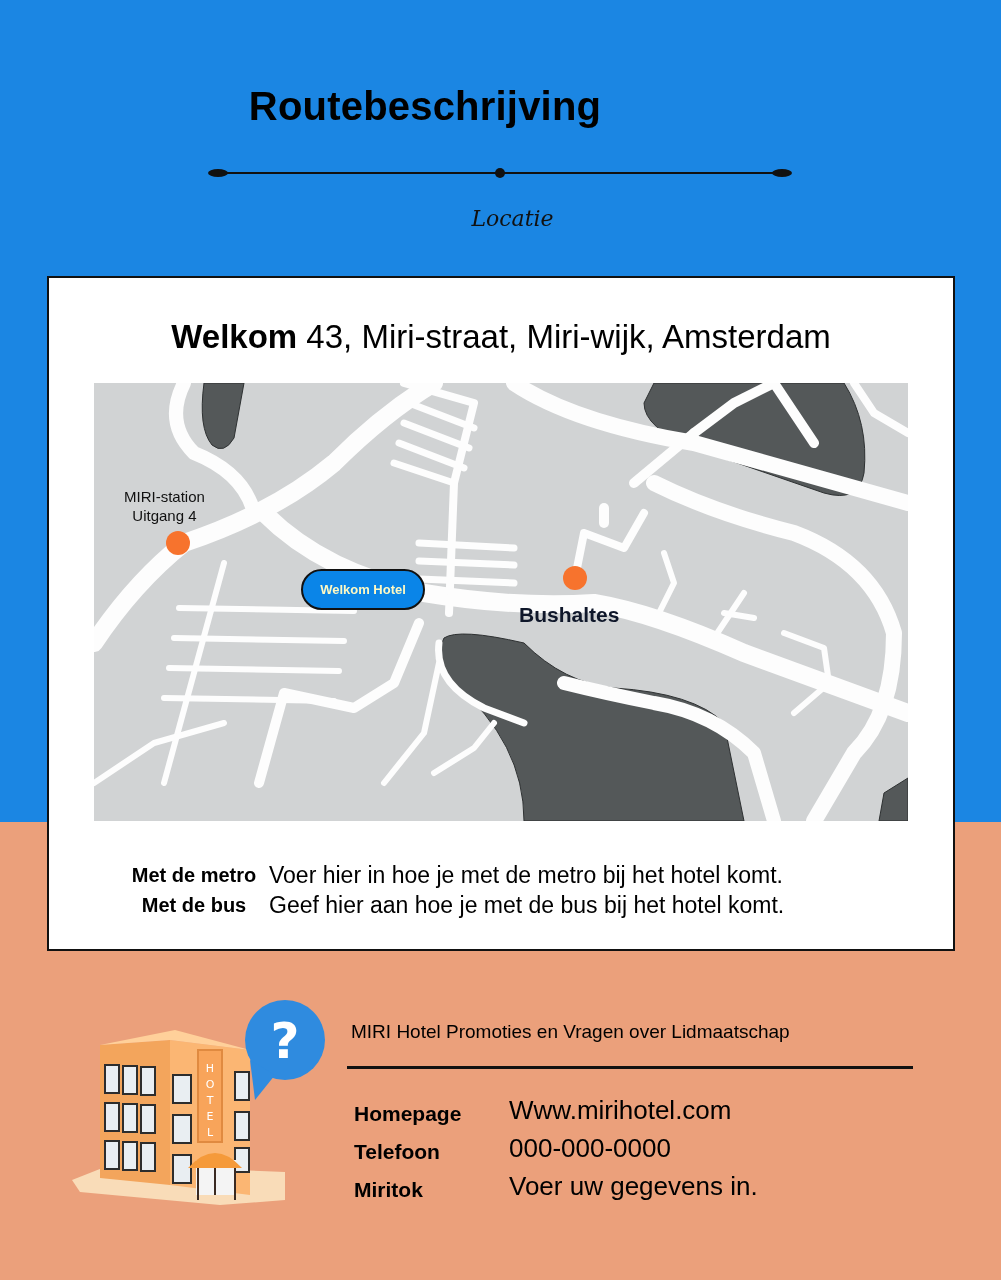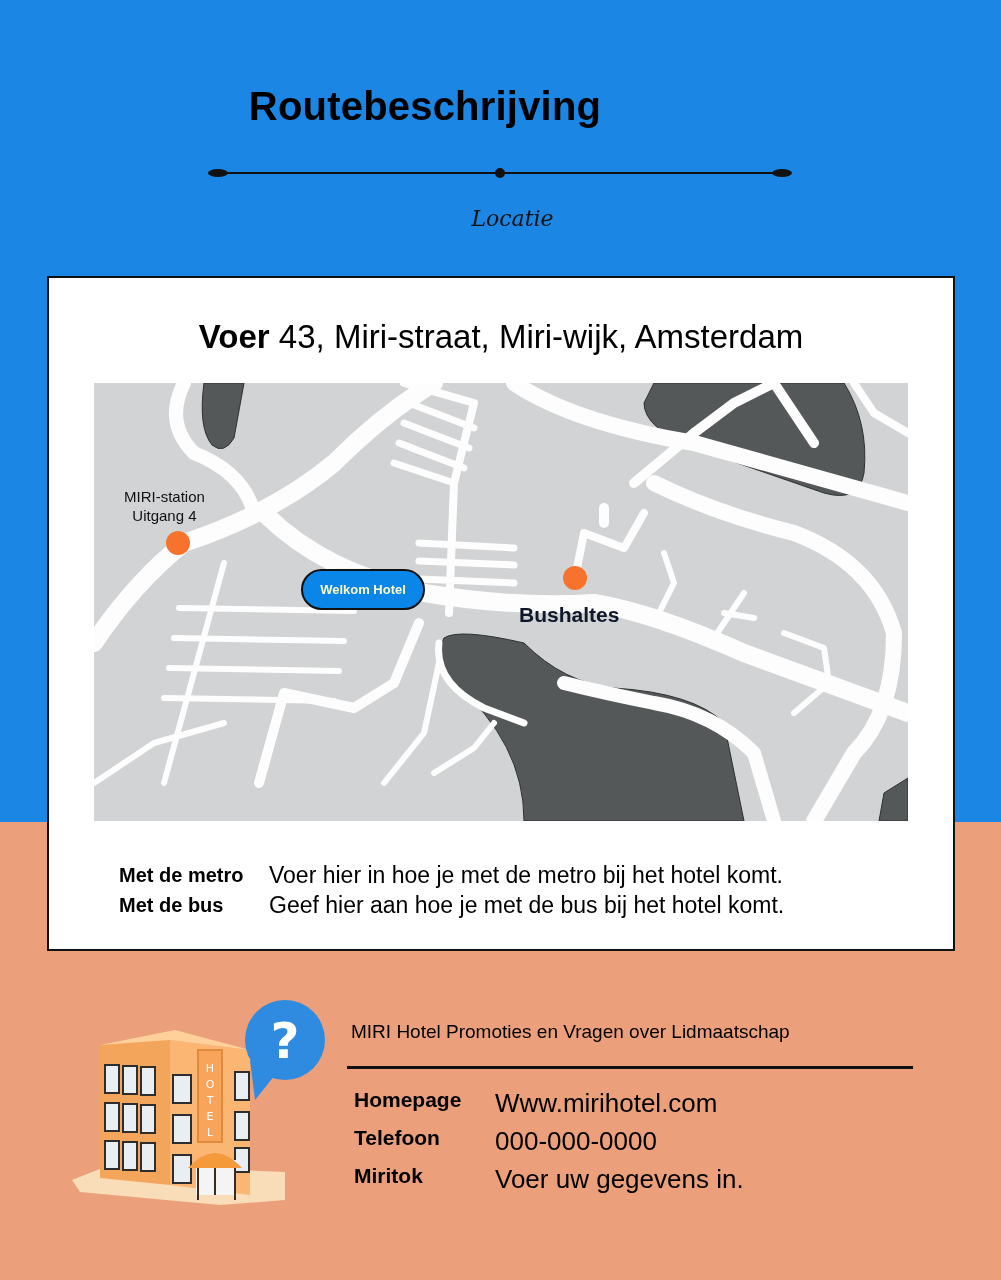--- a/index.html
+++ b/index.html
@@ -56,34 +56,34 @@
     position: absolute; left: 207px; top: 186px; width: 124px; height: 41px;
     border-radius: 21px; background: #0a85e8; border: 2px solid #111;
     color: #fef9c3; font-size: 13px; font-weight: bold; text-align: center; line-height: 37px;
   }
   .bus-label {
     position: absolute; left: 425px; top: 220px; font-size: 21px; font-weight: bold; color: #0f172a;
   }
   .route-table {
     position: absolute; left: 70px; top: 582px; font-size: 23px;
   }
-  .route-row { display: flex; height: 30px; align-items: center; }
+  .route-row { display: flex; height: 30px; align-items: center; text-align: center; }
   .route-key { width: 150px; font-weight: bold; font-size: 20px; }
   .route-val { font-size: 23px; }
   .hotel-illustration {
     position: absolute; left: 70px; top: 1000px; width: 260px; height: 210px;
   }
   .contact-title {
     position: absolute; left: 351px; top: 1021px; font-size: 19px; font-weight: normal;
   }
   .contact-rule {
     position: absolute; left: 347px; top: 1066px; width: 566px; height: 3px; background: #111;
   }
   .contact-table { position: absolute; left: 354px; top: 1088px; }
-  .contact-row { display: flex; align-items: flex-start; height: 38px; }
+  .contact-row { display: flex; align-items: flex-end; height: 38px; gap: 14px; }
   .contact-key { width: 141px; font-size: 21px; font-weight: bold; }
   .contact-val { font-size: 26px; }
 </style>
 </head>
 <body>
 
 <div class="bg-top"></div>
 <div class="bg-bottom"></div>
 
 <h1 class="title">Routebeschrijving</h1>
@@ -92,21 +92,21 @@
   <line x1="6" y1="9" x2="578" y2="9" stroke="#111" stroke-width="2"></line>
   <ellipse cx="10" cy="9" rx="10" ry="4" fill="#111"></ellipse>
   <ellipse cx="574" cy="9" rx="10" ry="4" fill="#111"></ellipse>
   <circle cx="292" cy="9" r="5" fill="#111"></circle>
 </svg>
 
 <div class="subtitle">Locatie</div>
 
 <div class="card">
   <div class="address">
-    <b>Voer</b>
+    <b>Welkom</b>
     <span>43, Miri-straat, Miri-wijk, Amsterdam</span>
   </div>
 
   <div class="map">
     <svg width="814" height="438" viewBox="0 0 814 438">
       <g fill="#545859" stroke="#2e3132" stroke-width="1">
         <path d="M110 0 L150 0 L140 55 Q130 72 118 62 Q104 45 110 0 Z"></path>
         <path d="M560 0 L750 0 Q775 40 770 90 Q765 120 730 110 L600 65 Q550 45 550 20 Z"></path>
         <path d="M350 255 Q365 245 430 260 Q470 300 520 305 Q600 310 630 340 L650 438 L430 438 Q430 360 360 300 Q340 275 350 255 Z"></path>
         <path d="M790 410 L814 395 L814 438 L785 438 Z"></path>

